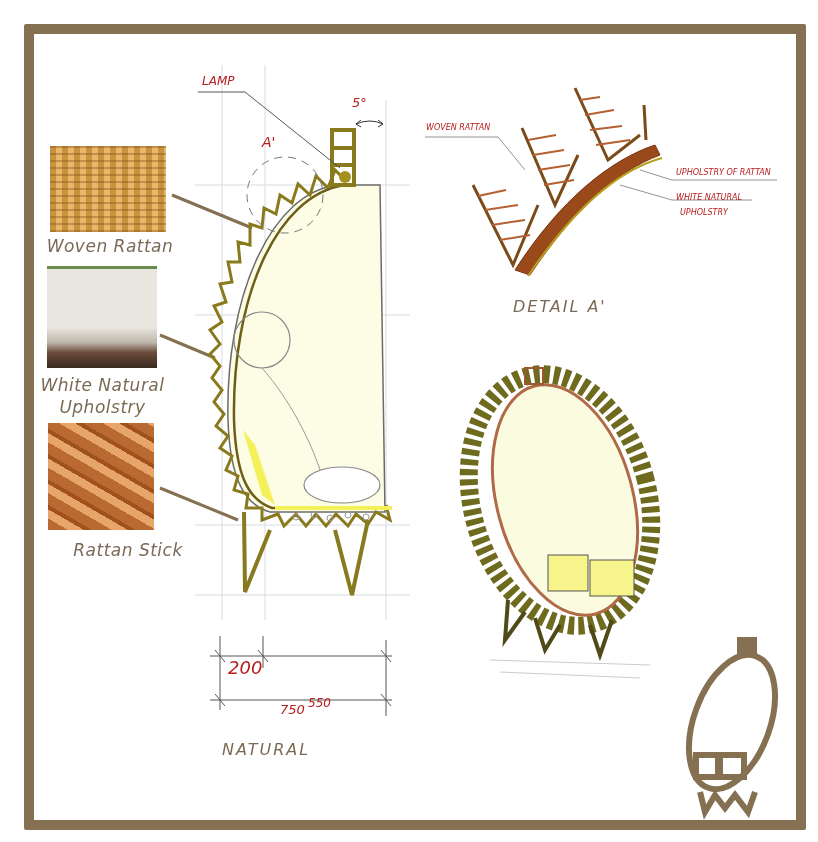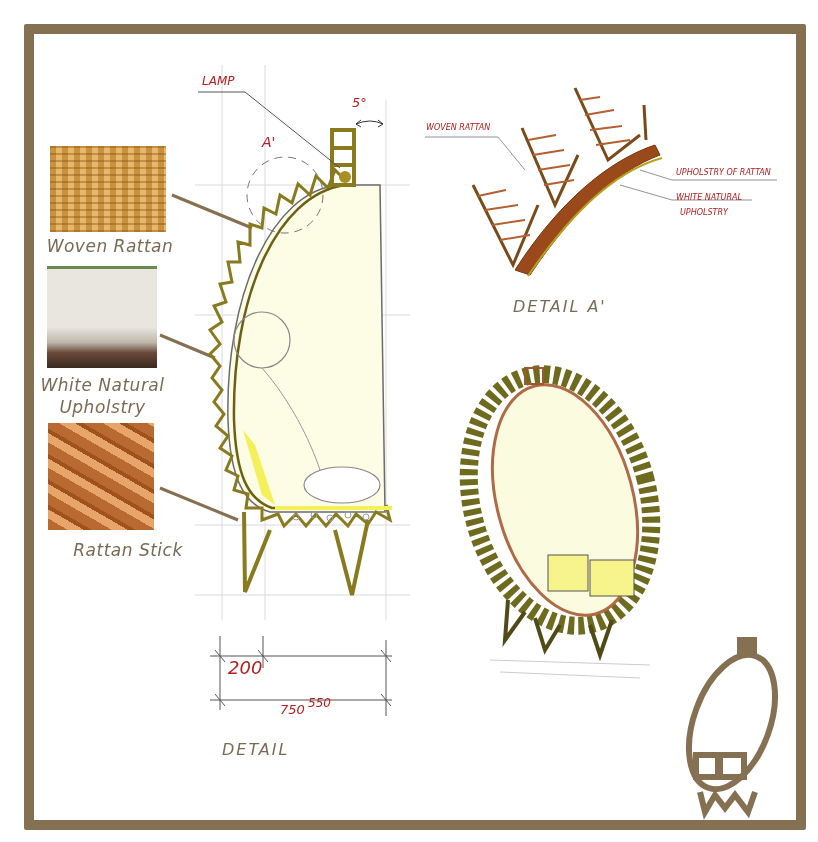--- a/index.html
+++ b/index.html
@@ -149,19 +149,19 @@
 
 <div class="swatch" style="left:48px;top:423px;width:106px;height:107px;background:repeating-linear-gradient(30deg,#b86a30 0 10px,#e8a56a 10px 18px,#a0521e 18px 22px);"></div>
 <div class="abs label" style="left:35px;top:540px;width:130px;padding-left:28px;">Rattan Stick</div>
 
 <div class="abs hand" style="left:202px;top:74px;font-size:12px;">LAMP</div>
 <div class="abs hand" style="left:352px;top:95px;font-size:13px;">5°</div>
 <div class="abs hand" style="left:262px;top:134px;font-size:14px;">A'</div>
 <div class="abs hand" style="left:228px;top:657px;font-size:18px;">200</div>
 <div class="abs hand" style="left:308px;top:656px;font-size:12px;margin-top:40px;">550</div>
 <div class="abs hand" style="left:280px;top:702px;font-size:13px;text-align:right;">750</div>
-<div class="abs caption" style="left:222px;top:740px;">DETAIL</div>
+<div class="abs caption" style="left:222px;top:740px;">NATURAL</div>
 
 <div class="abs hand" style="left:426px;top:123px;font-size:8px;">WOVEN RATTAN</div>
 <div class="abs hand" style="left:676px;top:168px;font-size:8px;">UPHOLSTRY OF RATTAN</div>
 <div class="abs hand" style="left:676px;top:193px;font-size:8px;">WHITE NATURAL</div>
 <div class="abs hand" style="left:680px;top:208px;font-size:8px;">UPHOLSTRY</div>
 <div class="abs caption" style="left:513px;top:297px;">DETAIL A'</div>
 
 </body></html>

